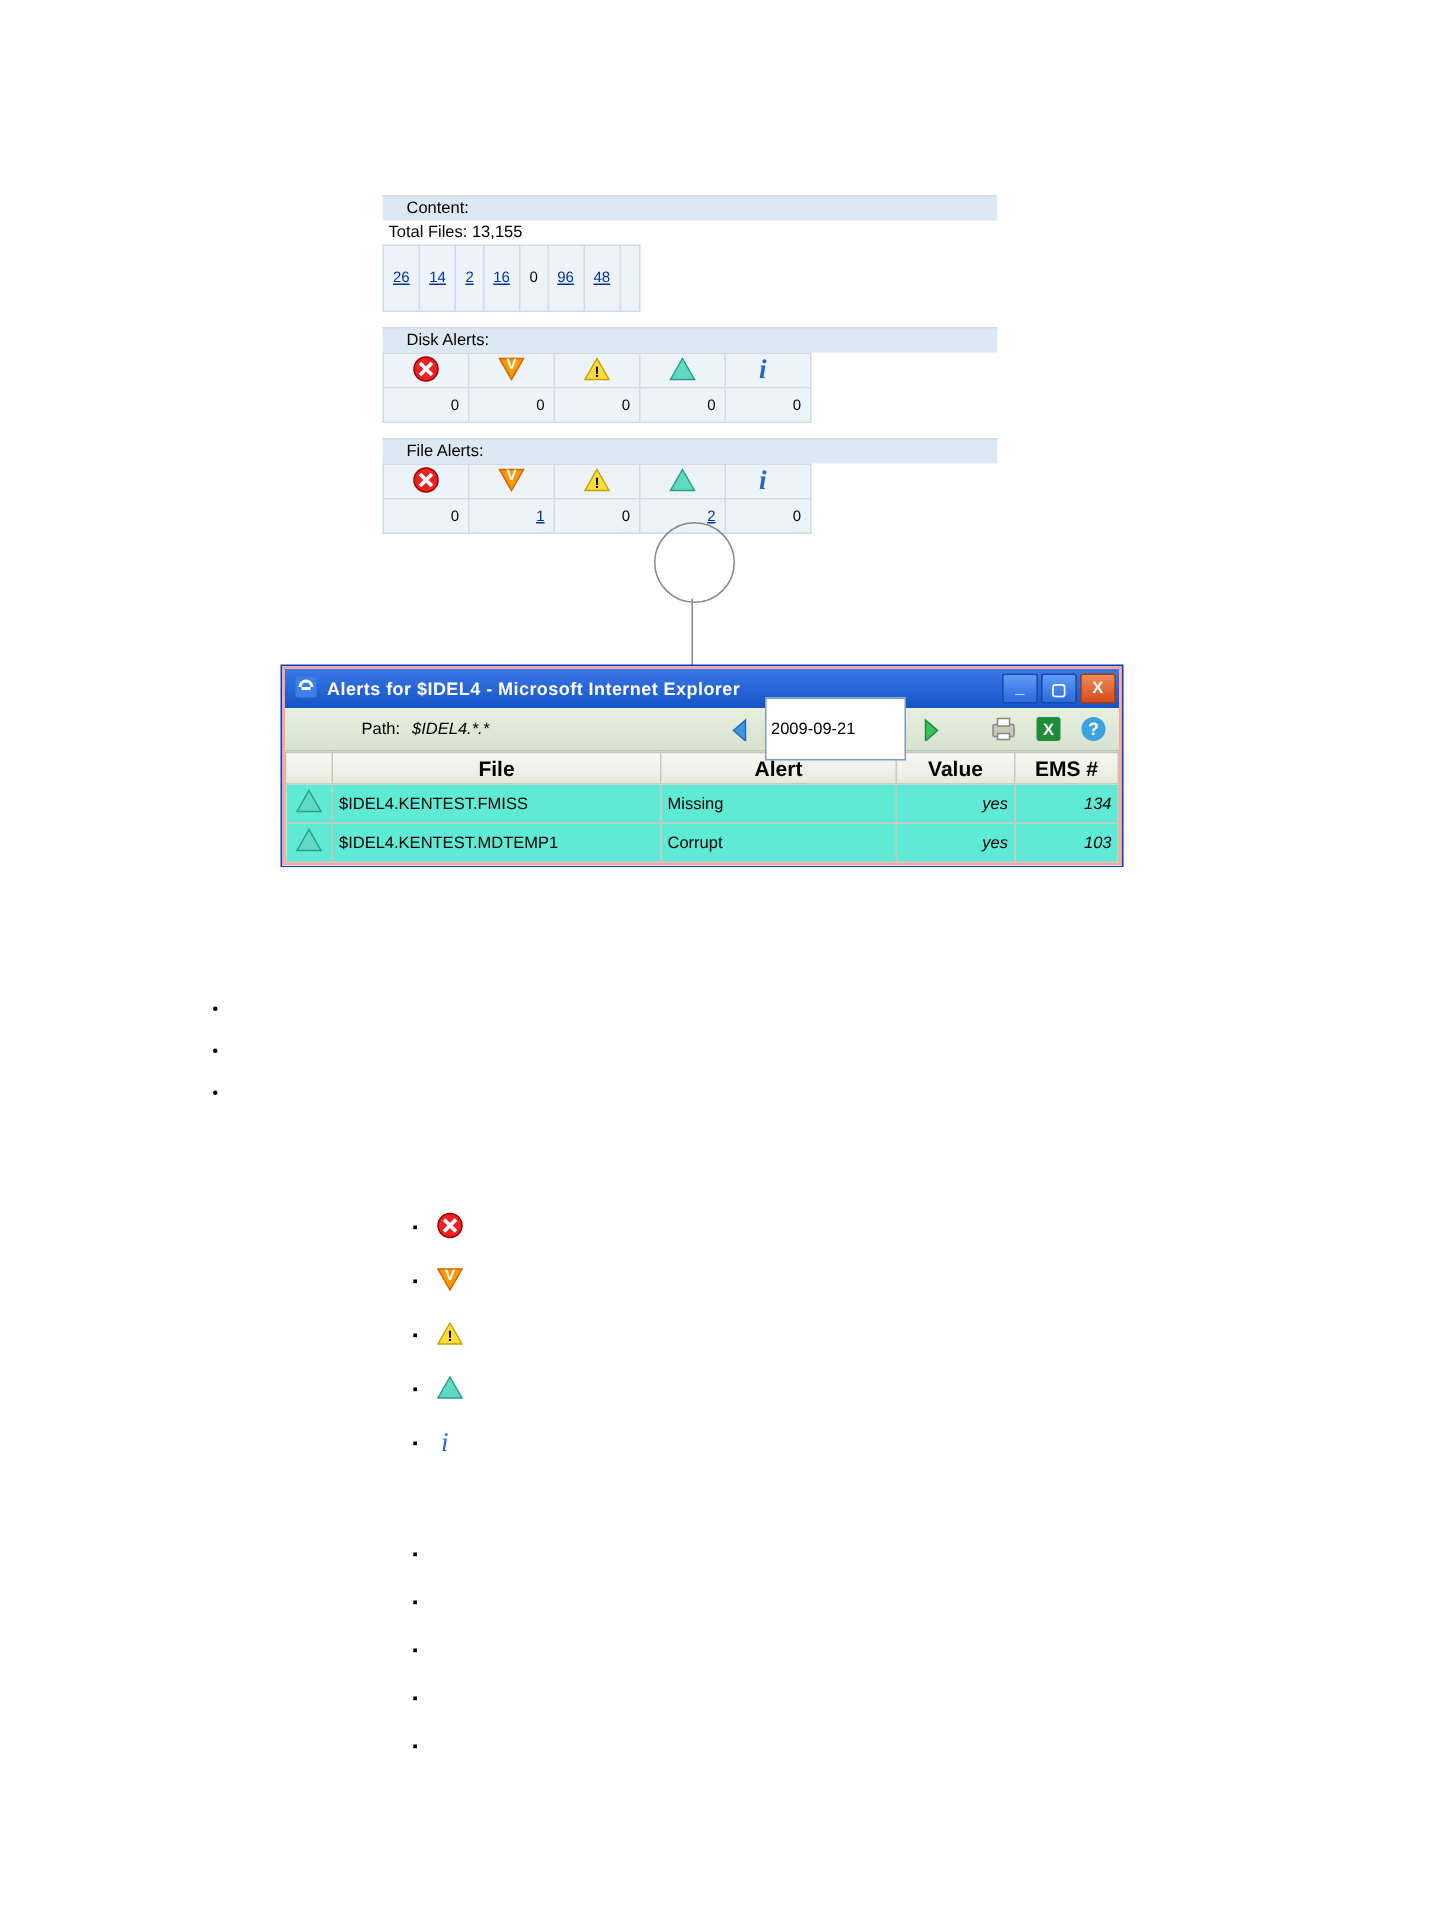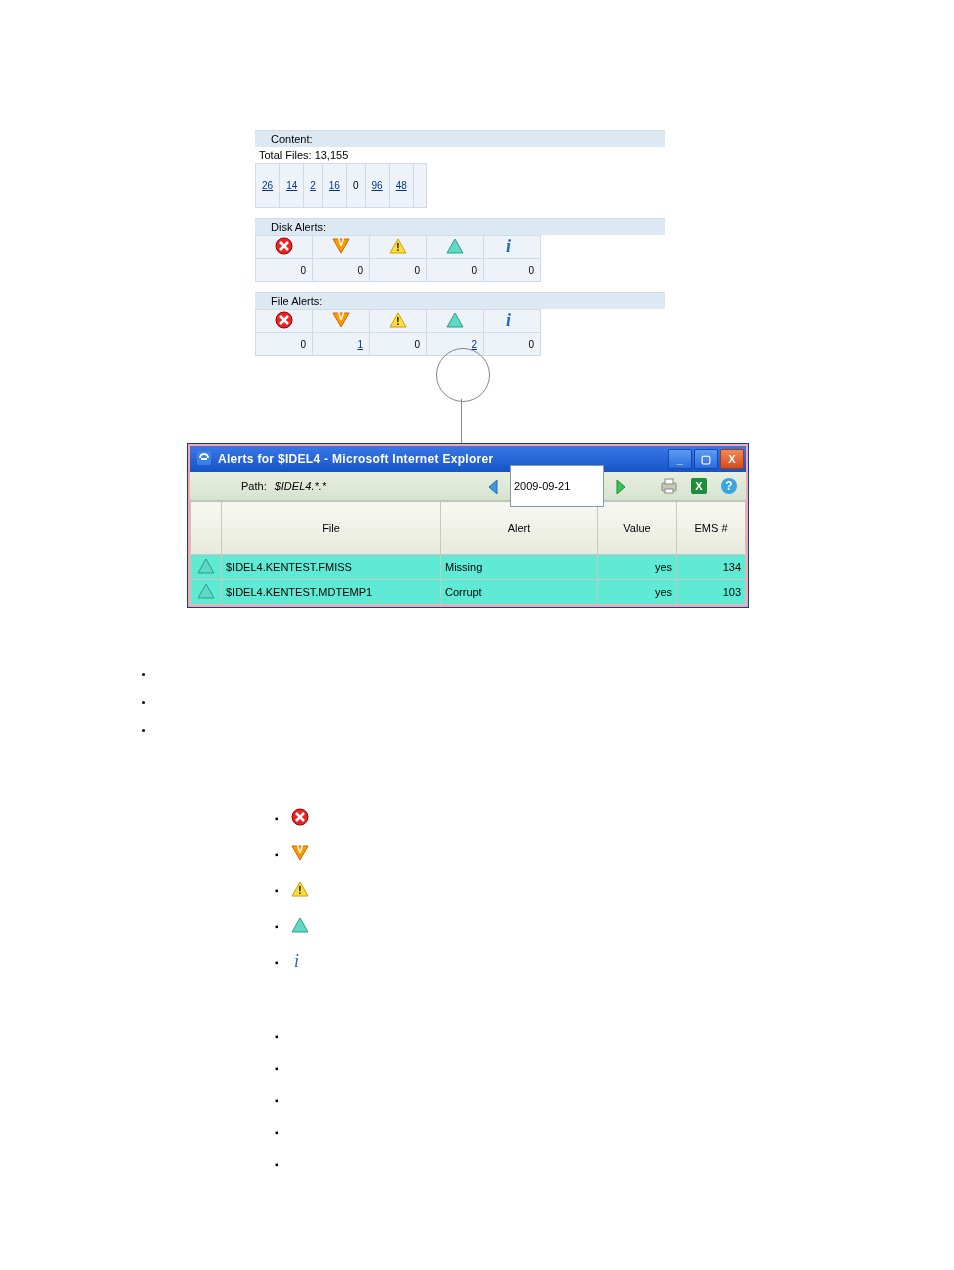--- a/index.html
+++ b/index.html
@@ -38,24 +38,24 @@
 
   .toolbar{background:linear-gradient(#e8efe0,#d7e2cf);border-bottom:1px solid #b7c7af;height:28px;display:flex;align-items:center;padding:0 6px;gap:8px;}
   .toolbar .path-label{font-style:normal;padding-left:45px;}
   .toolbar .path-value{font-style:italic;}
   .toolbar .spacer{flex:1;}
   .date-input{border:1px solid #7f9db9;font-size:11px;padding:13px 3px;width:86px;height:14px;background:#fff;}
   .arrowbtn{width:18px;height:18px;display:flex;align-items:center;justify-content:center;}
   .iconbtn{width:22px;height:22px;display:flex;align-items:center;justify-content:center;}
 
   .grid{border-collapse:collapse;width:100%;}
-  .grid th{background:linear-gradient(#f7f8f2,#e8e9dd);border:1px solid #c8c9bd;font-weight:normal;text-align:center;padding:20px 4px;font-size:11px;}
+  .grid th{background:linear-gradient(#f7f8f2,#e8e9dd);border:1px solid #c8c9bd;font-weight:bold;text-align:center;padding:2px 4px;font-size:14px;}
   .grid td{border:1px solid #c8c9bd;padding:2px 4px;font-size:11px;background:#5eead4;}
   .grid td.icon{width:18px;text-align:center;}
-  .grid td.val{text-align:right;}
+  .grid td.val{text-align:right;font-style:italic;}
 
   
   .bullets-l1{position:absolute;left:155px;top:667px;list-style:disc;margin:0;padding:0;}
   .bullets-l1 li{height:28px;}
   .bullets-l2a{position:absolute;left:275px;top:800px;list-style:square;margin:0;padding:0;}
   .bullets-l2a li{height:36px;display:flex;align-items:center;gap:12px;}
   .bullets-l2a li::before{content:"\25AA";font-size:10px;color:#000;}
   .bullets-l2b{position:absolute;left:275px;top:1030px;list-style:none;margin:0;padding:0;}
   .bullets-l2b li{height:32px;}
   .bullets-l2b li::before{content:"\25AA";font-size:10px;color:#000;}

